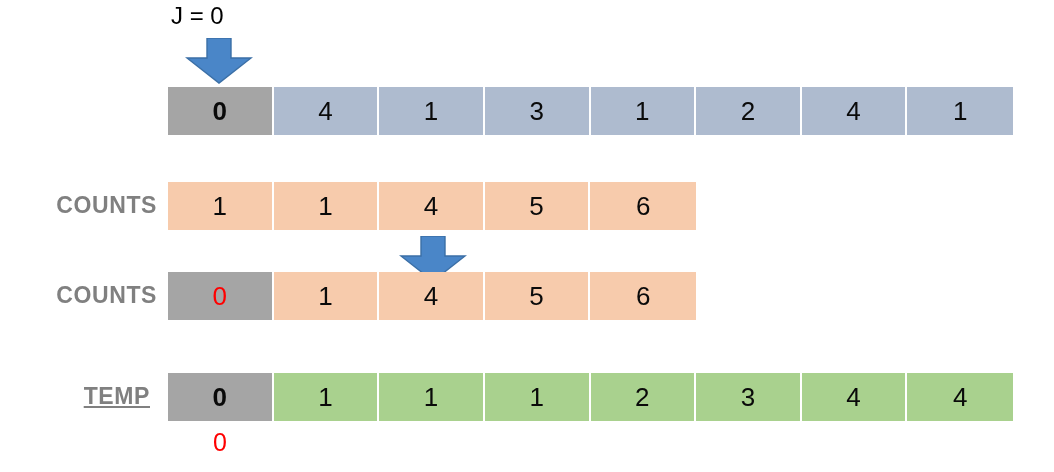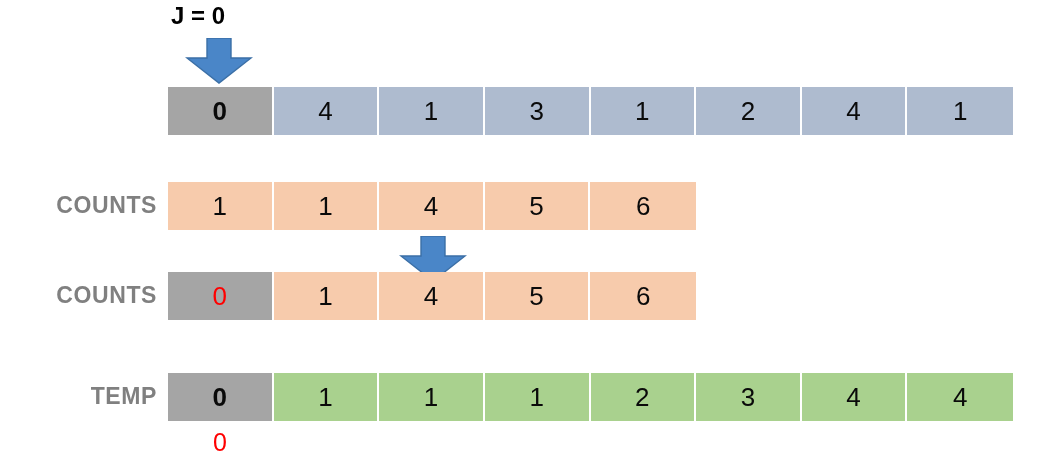--- a/index.html
+++ b/index.html
@@ -81,21 +81,21 @@
   
   .arrow {
     position: absolute;
   }
 </style>
 </head>
 <body>
 
 <div class="stage">
 
-  <div class="j-label" style="left:171px; top:4px;font-weight:bold;">J = 0</div>
+  <div class="j-label" style="left:171px; top:4px;">J = 0</div>
 
   <div class="arrow" style="left:185px; top:38px;">
     <svg width="68" height="46" viewBox="0 0 68 46" xmlns="http://www.w3.org/2000/svg">
       <polygon points="22,0 46,0 46,20 66,20 34,45 2,20 22,20" fill="#4a86c8" stroke="#3b6fa6" stroke-width="1.4"></polygon>
     </svg>
   </div>
 
   <div class="array-row" id="row-0" style="left:168px; top:87px; width:845px;">
       <div class="cell gray bold" style="width: 12.5%;">0</div>
       <div class="cell blue" style="width: 12.5%;">4</div>
@@ -124,21 +124,21 @@
 
   <div class="row-label" style="left:7px; top:284px;">COUNTS</div>
   <div class="array-row" id="row-2" style="left:168px; top:272px; width:528px;">
       <div class="cell gray red" style="width: 20%;">0</div>
       <div class="cell peach" style="width: 20%;">1</div>
       <div class="cell peach" style="width: 20%;">4</div>
       <div class="cell peach" style="width: 20%;">5</div>
       <div class="cell peach" style="width: 20%;">6</div>
     </div>
 
-  <div class="row-label" style="left:7px; top:385px;">TEMP</div>
+  <div class="row-label" style="left:0; top:385px;text-decoration:underline;">TEMP</div>
   <div class="array-row" id="row-3" style="left:168px; top:373px; width:845px;">
       <div class="cell gray bold" style="width: 12.5%;">0</div>
       <div class="cell green" style="width: 12.5%;">1</div>
       <div class="cell green" style="width: 12.5%;">1</div>
       <div class="cell green" style="width: 12.5%;">1</div>
       <div class="cell green" style="width: 12.5%;">2</div>
       <div class="cell green" style="width: 12.5%;">3</div>
       <div class="cell green" style="width: 12.5%;">4</div>
       <div class="cell green" style="width: 12.5%;">4</div>
     </div>

